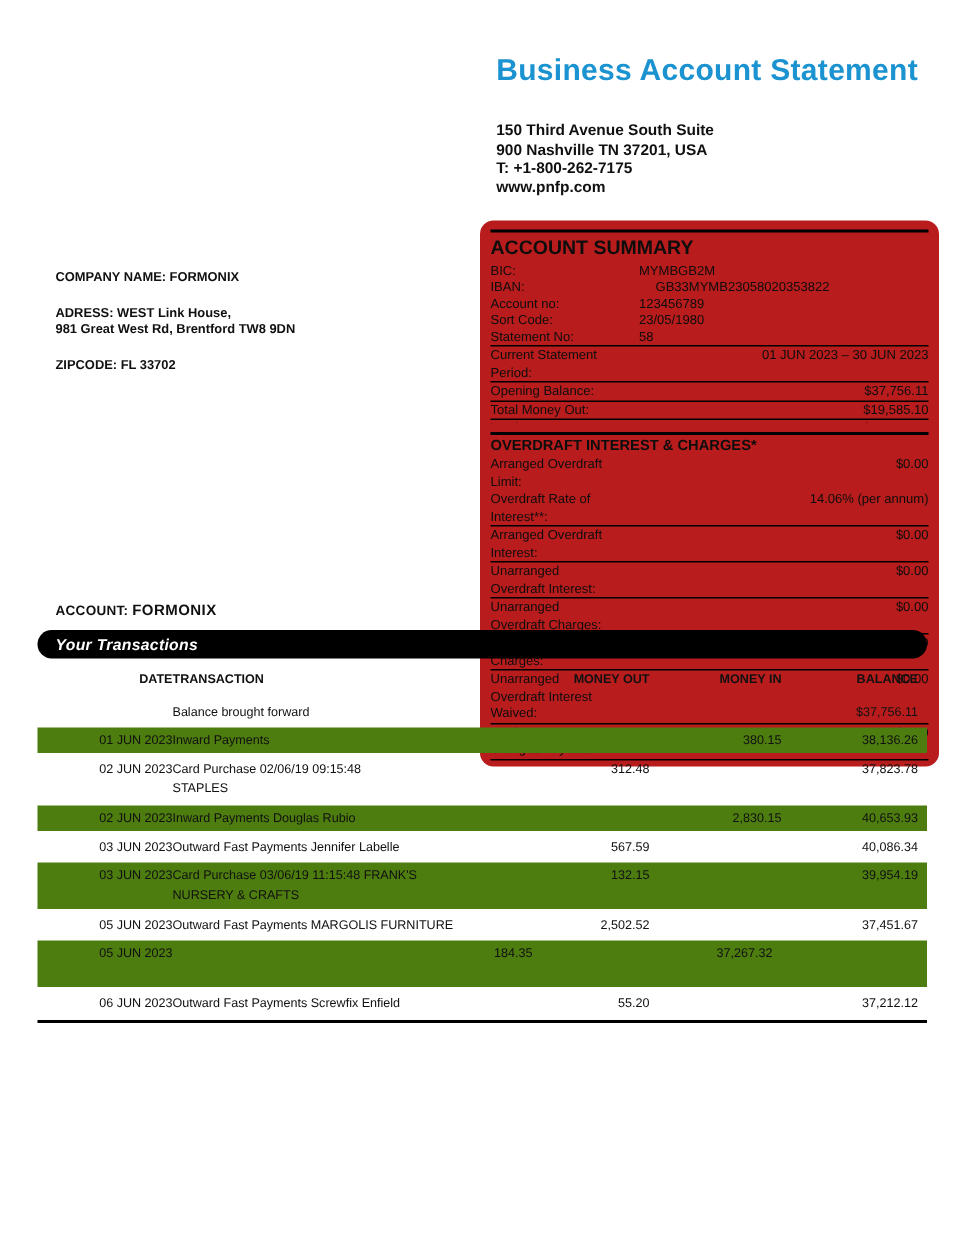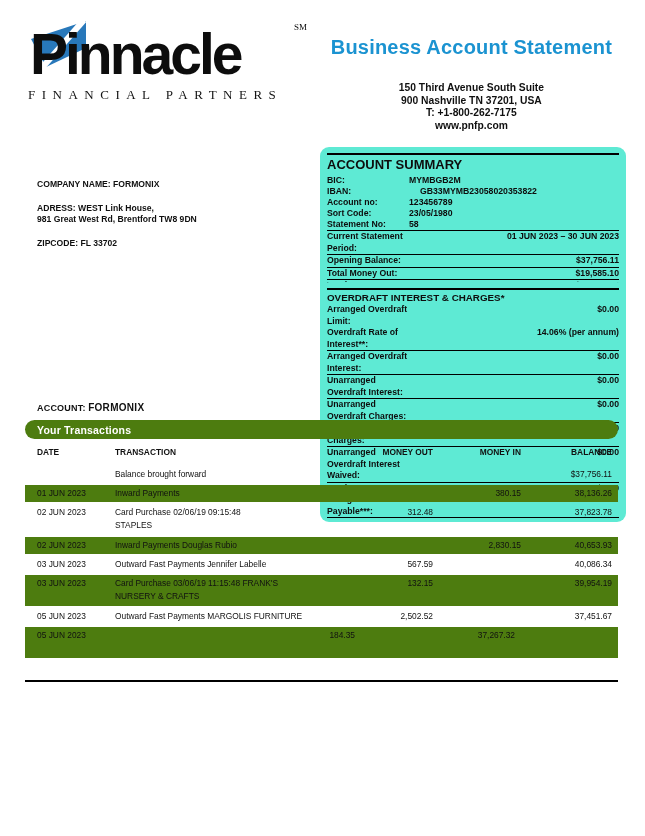--- a/index.html
+++ b/index.html
@@ -6,84 +6,75 @@
   html,body { background:#ffffff; }
   body { font-family:"Liberation Sans", sans-serif; color:#111; }
   .page { position:relative; width:645px; height:836px; background:#fff; overflow:hidden; }
 
   
   .logo-block { position:absolute; left:28px; top:18px; width:290px; }
   .logo-svg { display:block; }
   .tagline { font-family:"Liberation Serif", serif; font-size:13px; letter-spacing:6.5px;
              color:#141414; margin-top:1px; white-space:nowrap; }
 
-  .head-right { position:absolute; right:33px; top:36px; text-align:center; }
+  .head-right { position:absolute; right:33px; top:36px; text-align:left; }
   .doc-title { font-size:20px; font-weight:700; letter-spacing:0.2px; }
   .bank-address { margin-top:23px; font-size:10.3px; font-weight:700; line-height:12.5px; color:#101010; }
 
   
   .customer { position:absolute; left:37px; top:179px; font-size:8.6px; font-weight:700;
               line-height:11px; color:#101010; }
   .customer p { margin:0; }
   .customer .gap { height:13px; }
 
   
-  .gray-box { position:absolute; left:320px; width:306px; background:#5eead4;
+  .gray-box { position:absolute; left:320px; width:306px; background:#b91c1c;
               border-radius:9px; padding:5px 7px 4px 7px; color:#0d0d0d; }
   .gray-box .top-rule { border-top:2px solid #000; margin:1px 0 2px 0; }
   .box-title { font-weight:700; }
   #summary-box { top:147px; }
   #summary-box .box-title { font-size:13px; margin-bottom:3px; }
   #overdraft-box { top:282px; }
   #overdraft-box .box-title { font-size:9.8px; margin-bottom:1px; }
 
-  .s-row { display:flex; font-size:8.7px; font-weight:700; line-height:11px; }
+  .s-row { display:flex; font-size:8.7px; font-weight:400; line-height:11px;gap:17px; }
   .s-row .s-label { width:82px; flex:none; }
   .s-row.spread { justify-content:space-between; line-height:11.5px; }
   .s-row.ruled { border-top:1.8px solid #000; justify-content:space-between; line-height:11.5px; }
   .s-row.last { border-bottom:1.8px solid #000; }
 
   
   .account-line { position:absolute; left:37px; top:402px; font-size:9px; }
   .account-line .lbl { font-weight:600; letter-spacing:0.2px; }
   .account-line .name { font-weight:800; font-size:10px; letter-spacing:0.3px; }
 
   
   .txn-bar { position:absolute; left:25px; top:420px; width:593px; height:19px;
              border-radius:10px; display:flex; align-items:center; padding-left:12px; }
   .txn-bar span { color:#fff; font-weight:700; font-size:10.5px; letter-spacing:0.2px; }
 
   .txn-table { position:absolute; left:25px; top:446px; width:593px; }
   .t-row { display:grid; grid-template-columns:90px 240px 78px 88px 97px;
            font-size:8.4px; line-height:13px; margin-bottom:2px; align-items:center; }
   .t-row.head { font-weight:700; margin-bottom:7px; }
-  .t-row .t-date { padding-left:12px; }
+  .t-row .t-date { padding-left:12px;text-align:right; }
   .t-row .amt { text-align:right; }
   .t-row .t-bal { padding-right:6px; }
   .t-row .t-desc { white-space:pre-line; }
   .t-row.single { height:17px; }
   .t-row.double { height:31px; align-items:start; padding-top:2px; }
   .t-row.shaded { background:#4d7c0f; }
 
   .bottom-rule { position:absolute; left:25px; top:680px; width:593px; border-top:2px solid #000; }
 </style>
 </head>
 <body>
 
 <div class="page">
 
-  <div class="logo-block">
-    <svg class="logo-svg" width="290" height="68" viewBox="0 0 290 68">
-      <polygon id="logo-flag" points="3,21 58,3 58,30 18,49" fill="#2878ba"></polygon>
-      <line x1="12" y1="52" x2="56" y2="2" stroke="#ffffff" stroke-width="6"></line>
-      <text id="logo-wordmark" x="2" y="56" font-family="Liberation Sans, sans-serif" font-weight="bold" font-size="57" letter-spacing="-3" fill="#0d0d0d">Pinnacle</text>
-      <text id="logo-sm" x="266" y="12" font-family="Liberation Serif, serif" font-size="9" fill="#0d0d0d">SM</text>
-    </svg>
-    <div class="tagline">FINANCIAL PARTNERS</div>
-  </div>
 
   <div class="head-right">
     <div class="doc-title" id="doc-title" style="color: rgb(27, 147, 209);">Business Account Statement</div>
     <div class="bank-address">
       <div>150 Third Avenue South Suite</div>
       <div>900 Nashville TN 37201, USA</div>
       <div>T: +1-800-262-7175</div>
       <div>www.pnfp.com</div>
     </div>
   </div>
@@ -200,21 +191,21 @@
   </div>
 </div>
   </div>
 
   <div class="account-line">
     <span class="lbl">ACCOUNT:</span>
     <span> </span>
     <span class="name">FORMONIX</span>
   </div>
 
-  <div class="txn-bar" id="txn-bar" style="background: #4d7c0f;">
+  <div class="txn-bar" id="txn-bar" style="background: #000000; font-style: italic;">
     <span>Your Transactions</span>
   </div>
 
   <div class="txn-table">
     <div class="t-row head">
       <div class="t-date">DATE</div>
       <div>TRANSACTION</div>
       <div class="amt">MONEY OUT</div>
       <div class="amt">MONEY IN</div>
       <div class="amt t-bal">BALANCE</div>
@@ -278,17 +269,24 @@
     <div class="amt t-bal">37,451.67</div>
   </div>
 
   <div class="t-row double shaded">
     <div class="t-date">05 JUN 2023</div>
     <div class="amt">184.35</div>
     <div class="amt"></div>
     <div class="amt t-bal">37,267.32</div>
   </div>
 
+  <div class="t-row single">
+    <div class="t-date">06 JUN 2023</div>
+    <div class="t-desc">Outward Fast Payments Screwfix Enfield</div>
+    <div class="amt">55.20</div>
+    <div class="amt"></div>
+    <div class="amt t-bal">37,212.12</div>
+  </div>
 </div>
   </div>
 
   <div class="bottom-rule"></div>
 </div>
 
 </body></html>

